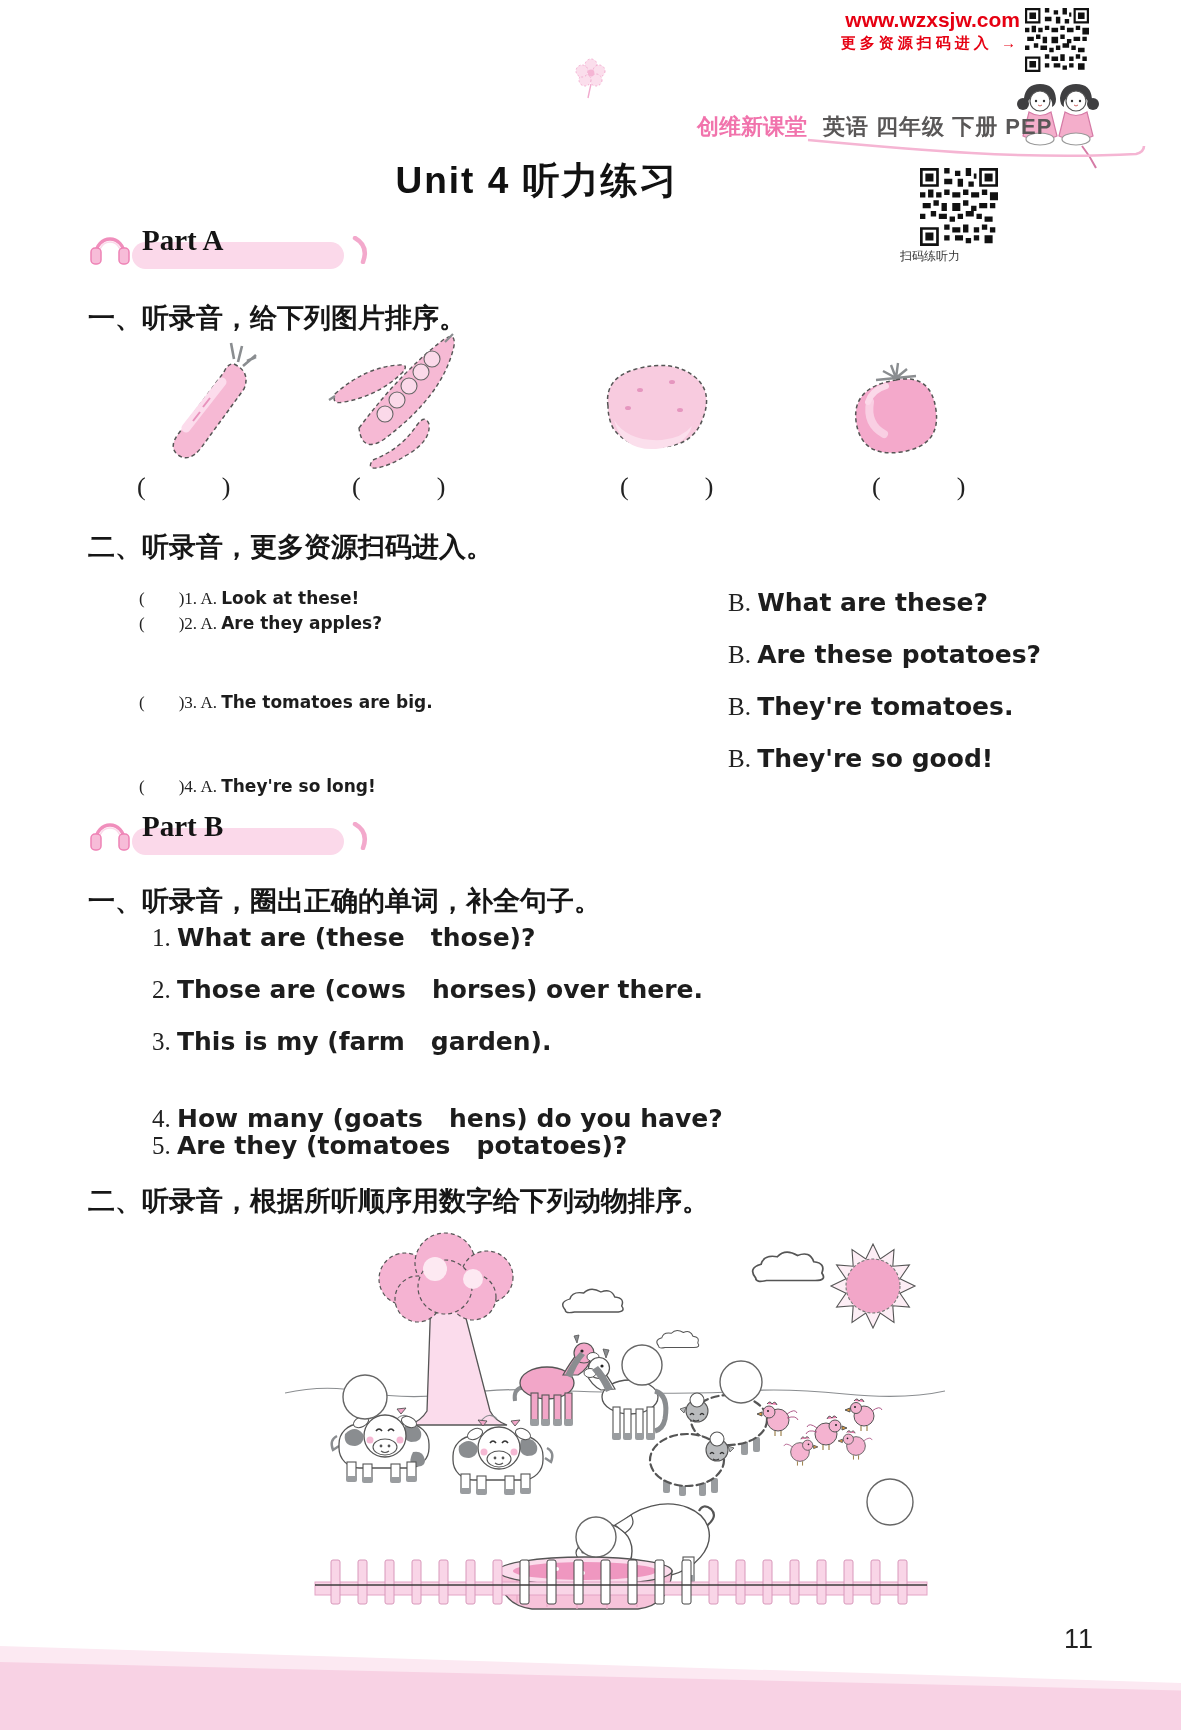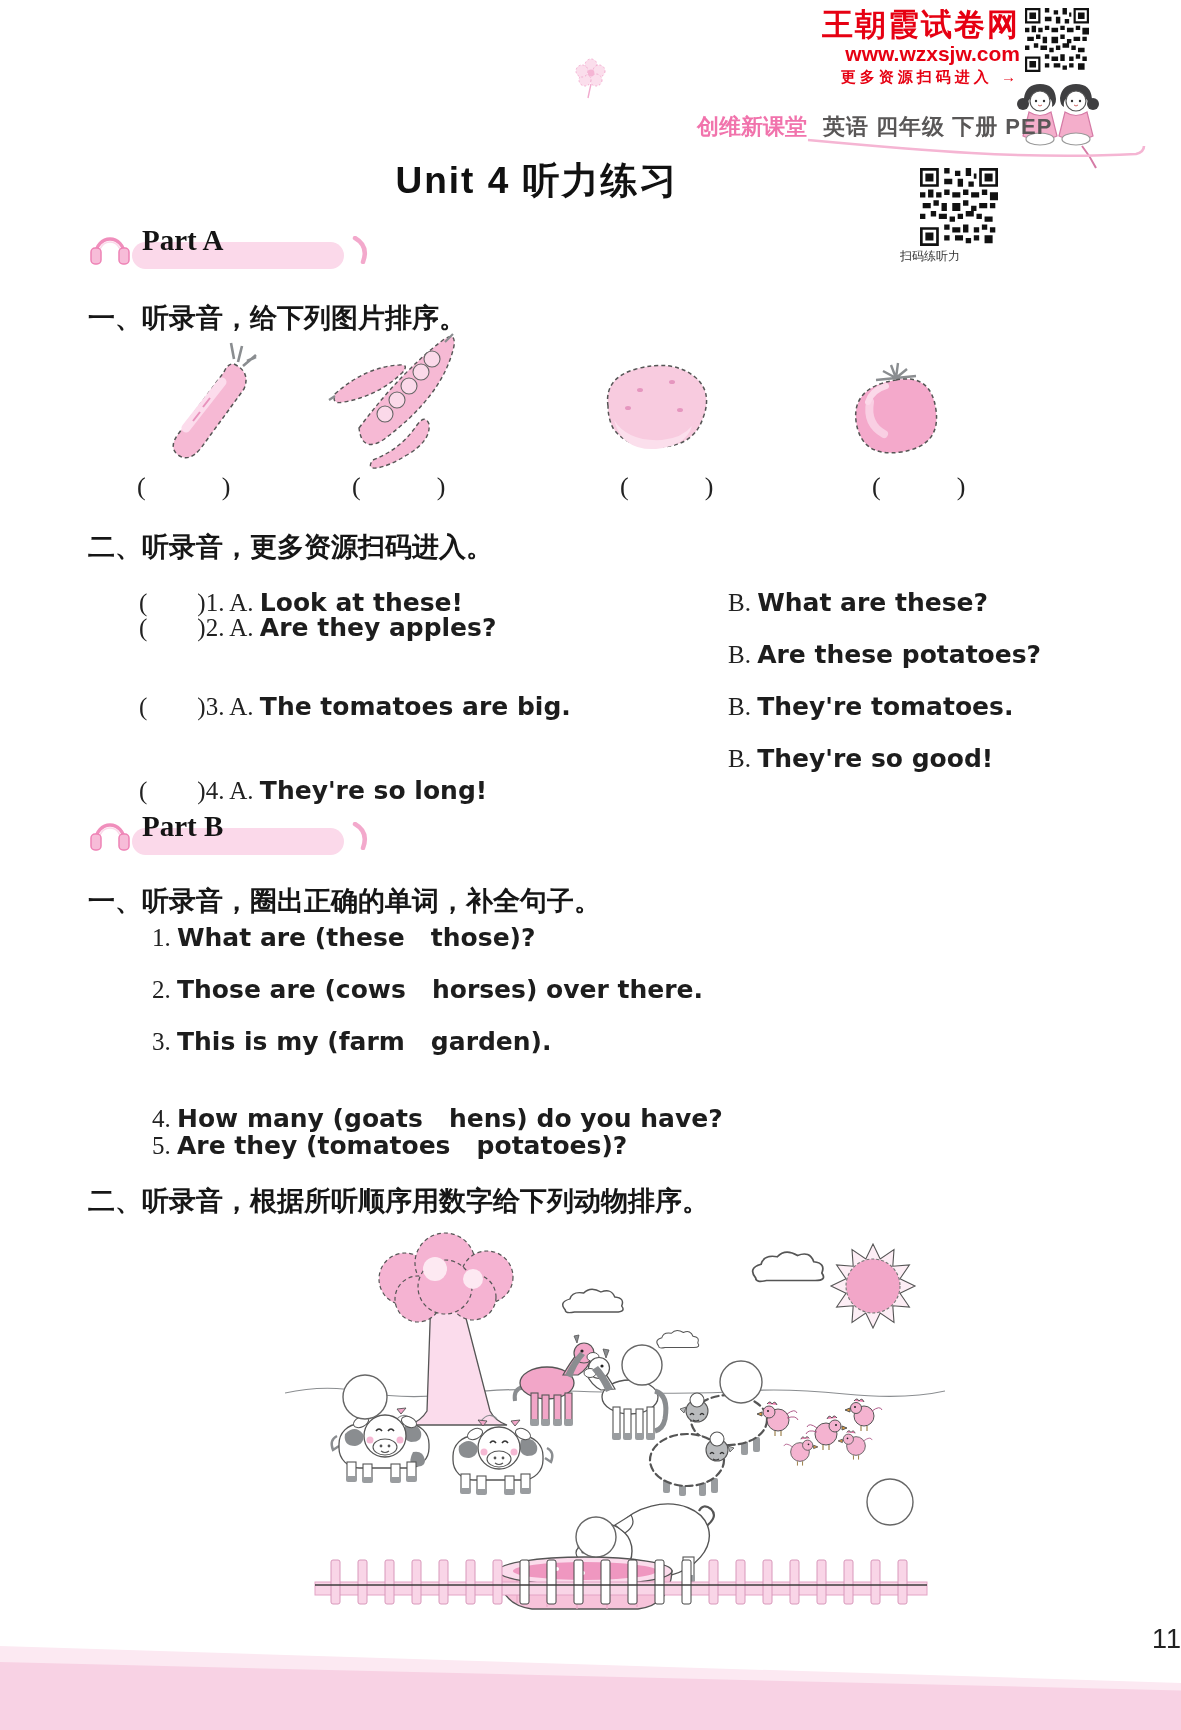--- a/index.html
+++ b/index.html
@@ -23,40 +23,39 @@
   .part-hdr{position:absolute;display:flex;align-items:center;}
   .part-wrap{position:relative;height:60px;width:260px;}
   .part-pill-bg{position:absolute;left:0px;top:28px;width:212px;height:27px;background:#fbd9ea;border-radius:14px;}
   .part-label{position:absolute;left:10px;top:10px;font-family:"Liberation Serif",serif;
               font-weight:bold;font-size:29px;color:#141414;}
   .part-tail{position:absolute;left:220px;top:22px;}
   
   .cnh{position:absolute;font-size:27px;font-weight:bold;color:#161616;white-space:pre;}
   .blank{position:absolute;font-family:"Liberation Serif",serif;font-size:26px;
          white-space:pre;letter-spacing:1px;color:#222;}
-  .qa-row{position:absolute;left:139px;white-space:pre;font-size:25px;}
+  .qa-row{position:absolute;left:139px;white-space:pre;font-size:17px;}
   .qa-b{position:absolute;left:728px;white-space:pre;font-size:25px;}
   .srf{font-family:"Liberation Serif",serif;color:#222;}
   .hand{font-family:"DejaVu Sans",sans-serif;font-weight:600;color:#1d1d1d;}
   .b-item{position:absolute;left:152px;white-space:pre;font-size:25px;}
   
   .footer-light{position:absolute;left:0;top:1646px;width:1181px;height:84px;background:#fce9f2;
                 clip-path:polygon(0 0,100% 44%,100% 100%,0 100%);}
   .footer-deep{position:absolute;left:0;top:1662px;width:1181px;height:68px;background:#f8d2e4;
                clip-path:polygon(0 0,100% 42%,100% 100%,0 100%);}
-  .page-num{position:absolute;left:1152px;top:1624px;font-size:27px;color:#222;letter-spacing:1px;}
+  .page-num{position:absolute;left:1064px;top:1624px;font-size:27px;color:#222;letter-spacing:1px;}
   svg{display:block;}
 </style>
 </head>
 <body>
 
 <div class="page">
 
   <div class="brand">
-    <div class="brand-title">王朝霞试卷网</div>
     <div class="brand-url">www.wzxsjw.com</div>
     <div class="brand-more">更多资源扫码进入 →</div>
   </div>
 
   <svg class="abs" style="left:1025px;top:8px;" width="64" height="64" viewBox="0 0 29 29">
     <rect width="29" height="29" fill="#fff"></rect>
     <path fill="#111" d="M0,0h7v7h-7z M22,0h7v7h-7z M0,22h7v7h-7z"></path>
     <path fill="#fff" d="M1,1h5v5h-5z M23,1h5v5h-5z M1,23h5v5h-5z"></path>
     <path fill="#111" d="M2,2h3v3h-3z M24,2h3v3h-3z M2,24h3v3h-3z"></path>
     <path fill="#111" d="M9,0h2v2h-2z M13,1h2v2h-2z M17,0h2v3h-2z M20,2h1v2h-1z M9,4h3v2h-3z M14,4h2v3h-2z M18,5h2v2h-2z M0,9h2v2h-2z M3,8h2v3h-2z M6,9h2v2h-2z M9,8h2v2h-2z M12,9h3v2h-3z M16,8h2v2h-2z M19,9h3v2h-3z M23,8h2v2h-2z M26,9h3v3h-3z M1,13h3v2h-3z M5,12h2v2h-2z M8,13h2v3h-2z M12,13h3v3h-3z M16,12h2v2h-2z M19,14h2v2h-2z M22,13h3v2h-3z M26,13h2v2h-2z M0,17h2v2h-2z M4,16h2v2h-2z M7,17h3v2h-3z M11,18h2v2h-2z M14,17h2v2h-2z M17,16h3v2h-3z M21,17h2v2h-2z M24,18h3v2h-3z M9,21h2v2h-2z M12,22h3v2h-3z M16,21h2v3h-2z M20,22h2v2h-2z M23,21h2v2h-2z M26,22h2v2h-2z M9,25h2v2h-2z M13,25h3v2h-3z M17,26h2v2h-2z M20,25h2v2h-2z M24,25h3v3h-3z"></path>

